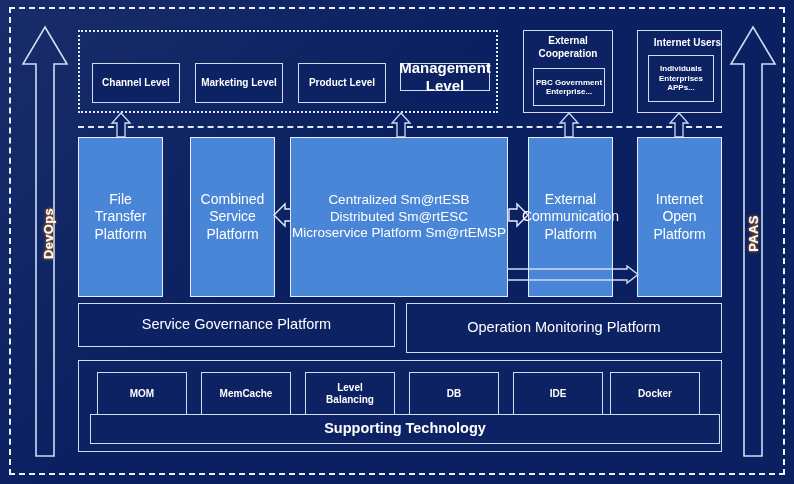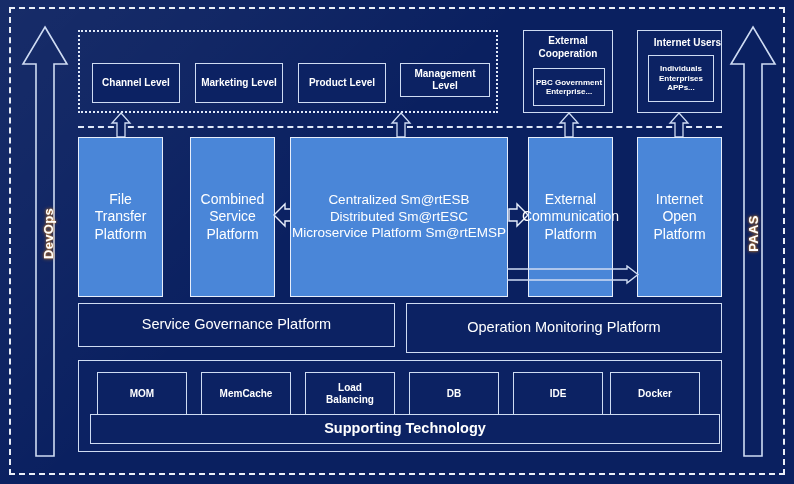--- a/index.html
+++ b/index.html
@@ -92,21 +92,21 @@
 
   <div class="dbox" style="left:92px;top:63px;width:88px;height:40px;font-size:10px;">
     <span class="bold">Channel Level</span>
   </div>
   <div class="dbox" style="left:195px;top:63px;width:88px;height:40px;font-size:10px;">
     <span class="bold">Marketing Level</span>
   </div>
   <div class="dbox" style="left:298px;top:63px;width:88px;height:40px;font-size:10px;">
     <span class="bold">Product Level</span>
   </div>
-  <div class="dbox" style="left:400px;top:63px;width:90px;height:34px;font-size:10px;">
+  <div class="dbox" style="left:400px;top:63px;width:90px;height:28px;font-size:15px;">
     <span class="bold">Management Level</span>
   </div>
 
   <div class="dbox" style="left:523px;top:30px;width:90px;height:83px;display:block;padding-top:4px;">
     <div class="bold" style="font-size:10px;line-height:1.25;text-align:center;">External Cooperation</div>
     <div class="dbox" style="position:absolute;left:9px;top:37px;width:72px;height:38px;font-size:8px;padding:1px;">
       <span class="bold">PBC Government Enterprise...</span>
     </div>
   </div>
 
@@ -200,21 +200,21 @@
   <div class="dbox" style="left:78px;top:360px;width:644px;height:92px;display:block;"></div>
 
   <div class="dbox" style="left:97px;top:372px;width:90px;height:44px;font-size:10px;flex-direction:column;">
     <span class="bold">MOM</span>
   </div>
   <div class="dbox" style="left:201px;top:372px;width:90px;height:44px;font-size:10px;flex-direction:row;">
     <span class="bold">Mem</span>
     <span class="bold">Cache</span>
   </div>
   <div class="dbox" style="left:305px;top:372px;width:90px;height:44px;font-size:10px;flex-direction:column;">
-    <span class="bold">Load</span>
+    <span class="bold">Level</span>
     <span class="bold">Balancing</span>
   </div>
   <div class="dbox" style="left:409px;top:372px;width:90px;height:44px;font-size:10px;flex-direction:column;">
     <span class="bold">DB</span>
   </div>
   <div class="dbox" style="left:513px;top:372px;width:90px;height:44px;font-size:10px;flex-direction:column;">
     <span class="bold">IDE</span>
   </div>
   <div class="dbox" style="left:610px;top:372px;width:90px;height:44px;font-size:10px;flex-direction:column;">
     <span class="bold">Docker</span>

